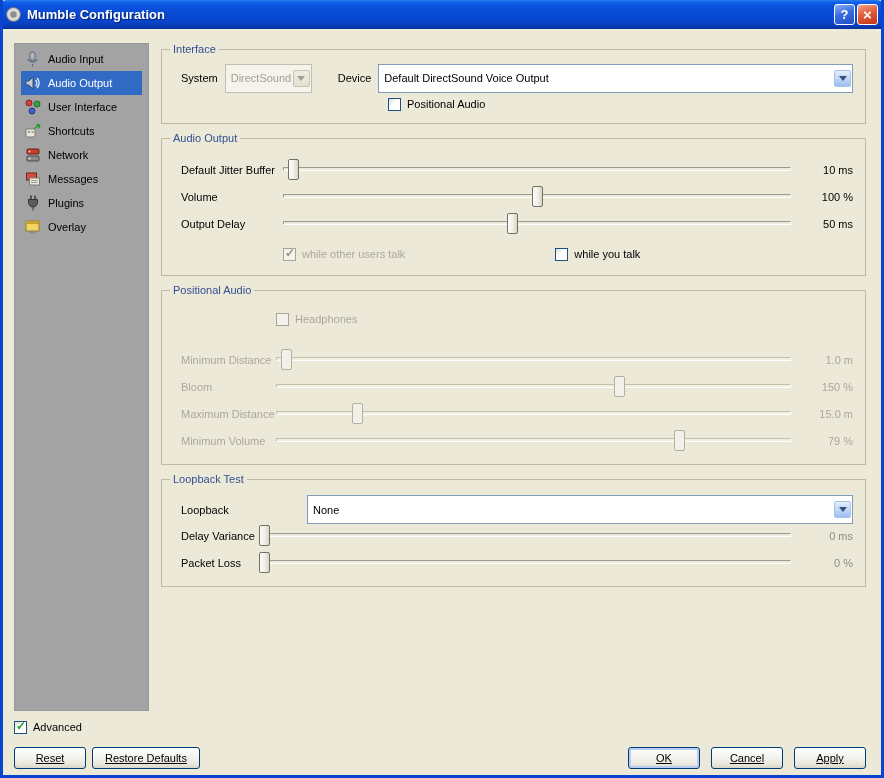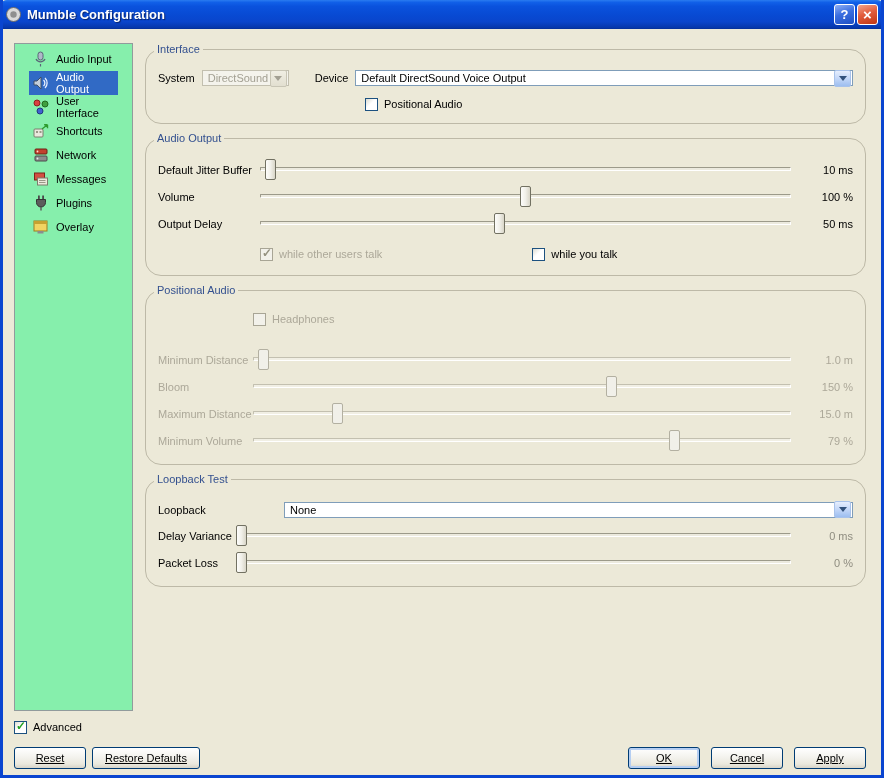--- a/index.html
+++ b/index.html
@@ -42,55 +42,55 @@
   }
   .tb-help { background: linear-gradient(160deg, #8fb0f5 0%, #3a6ee0 45%, #1e4fc4 100%); }
   .tb-close { background: linear-gradient(160deg, #f2a58c 0%, #e25d3d 45%, #c03512 100%); font-size: 15px; }
 
   
   .dlg-body { padding: 14px 15px 0 11px; height: 749px; }
   .content-row { display: flex; height: 668px; }
 
   
   .sidebar {
-    width: 119px; flex: none; height: 100%;
-    background: #86efac;
+    width: 135px; flex: none; height: 100%;
+    background: #a3a3a3;
     border: 1px solid #919b9c;
-    padding: 3px 14px;
+    padding: 3px 6px;
     overflow: hidden;
   }
   .side-item {
     display: flex; align-items: center;
     height: 24px; padding: 0 3px;
   }
   .side-item.selected { background: #316ac5; color: #fff; }
   .side-item .icon { width: 18px; height: 18px; margin-right: 6px; flex: none; }
   .side-item .icon svg { width: 18px; height: 18px; display: block; }
 
   
   .main { flex: 1; margin-left: 12px; padding-top: 6px; }
 
   .group {
     position: relative;
     border: 1px solid #bdb9a7;
-    border-radius: 16px;
-    padding: 17px 12px 10px 12px;
+    border-radius: 0;
+    padding: 17px 12px 10px 19px;
     margin-bottom: 14px;
   }
   .group-title {
     position: absolute; top: -7px; left: 8px;
     background: #ece9d8; padding: 0 3px;
     color: #33508f;
   }
 
   .row { display: flex; align-items: center; }
 
   
   .combo {
-    height: 16px; background: #fff;
+    height: 29px; background: #fff;
     border: 1px solid #7f9db9;
     display: flex; align-items: center;
   }
   .combo .text { flex: 1; padding: 0 5px; white-space: nowrap; overflow: hidden; }
   .combo .arrow-btn {
     width: 17px; height: 17px; margin-right: 1px; flex: none;
     background: linear-gradient(180deg, #e6eefd 0%, #c3d7f8 50%, #9dbef0 100%);
     border: 1px solid #a8c2ea; border-radius: 2px;
     display: flex; align-items: center; justify-content: center;
   }

